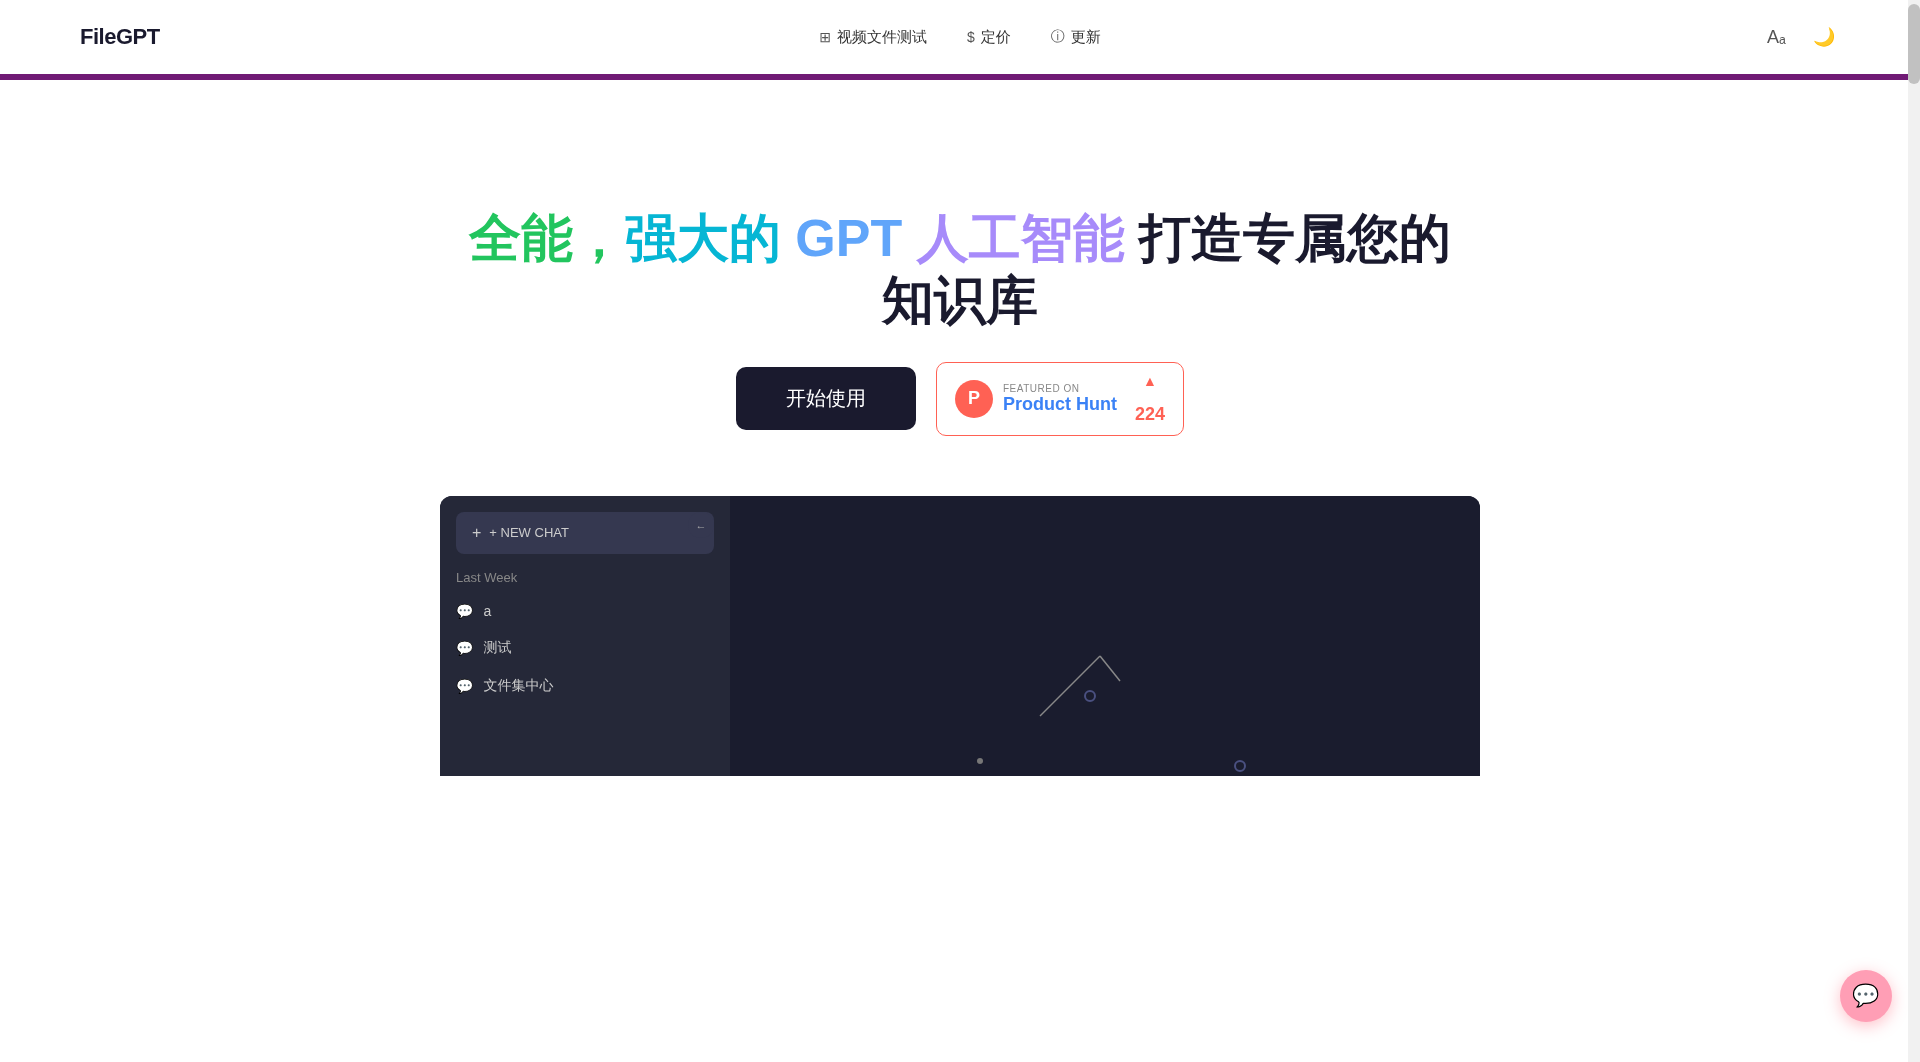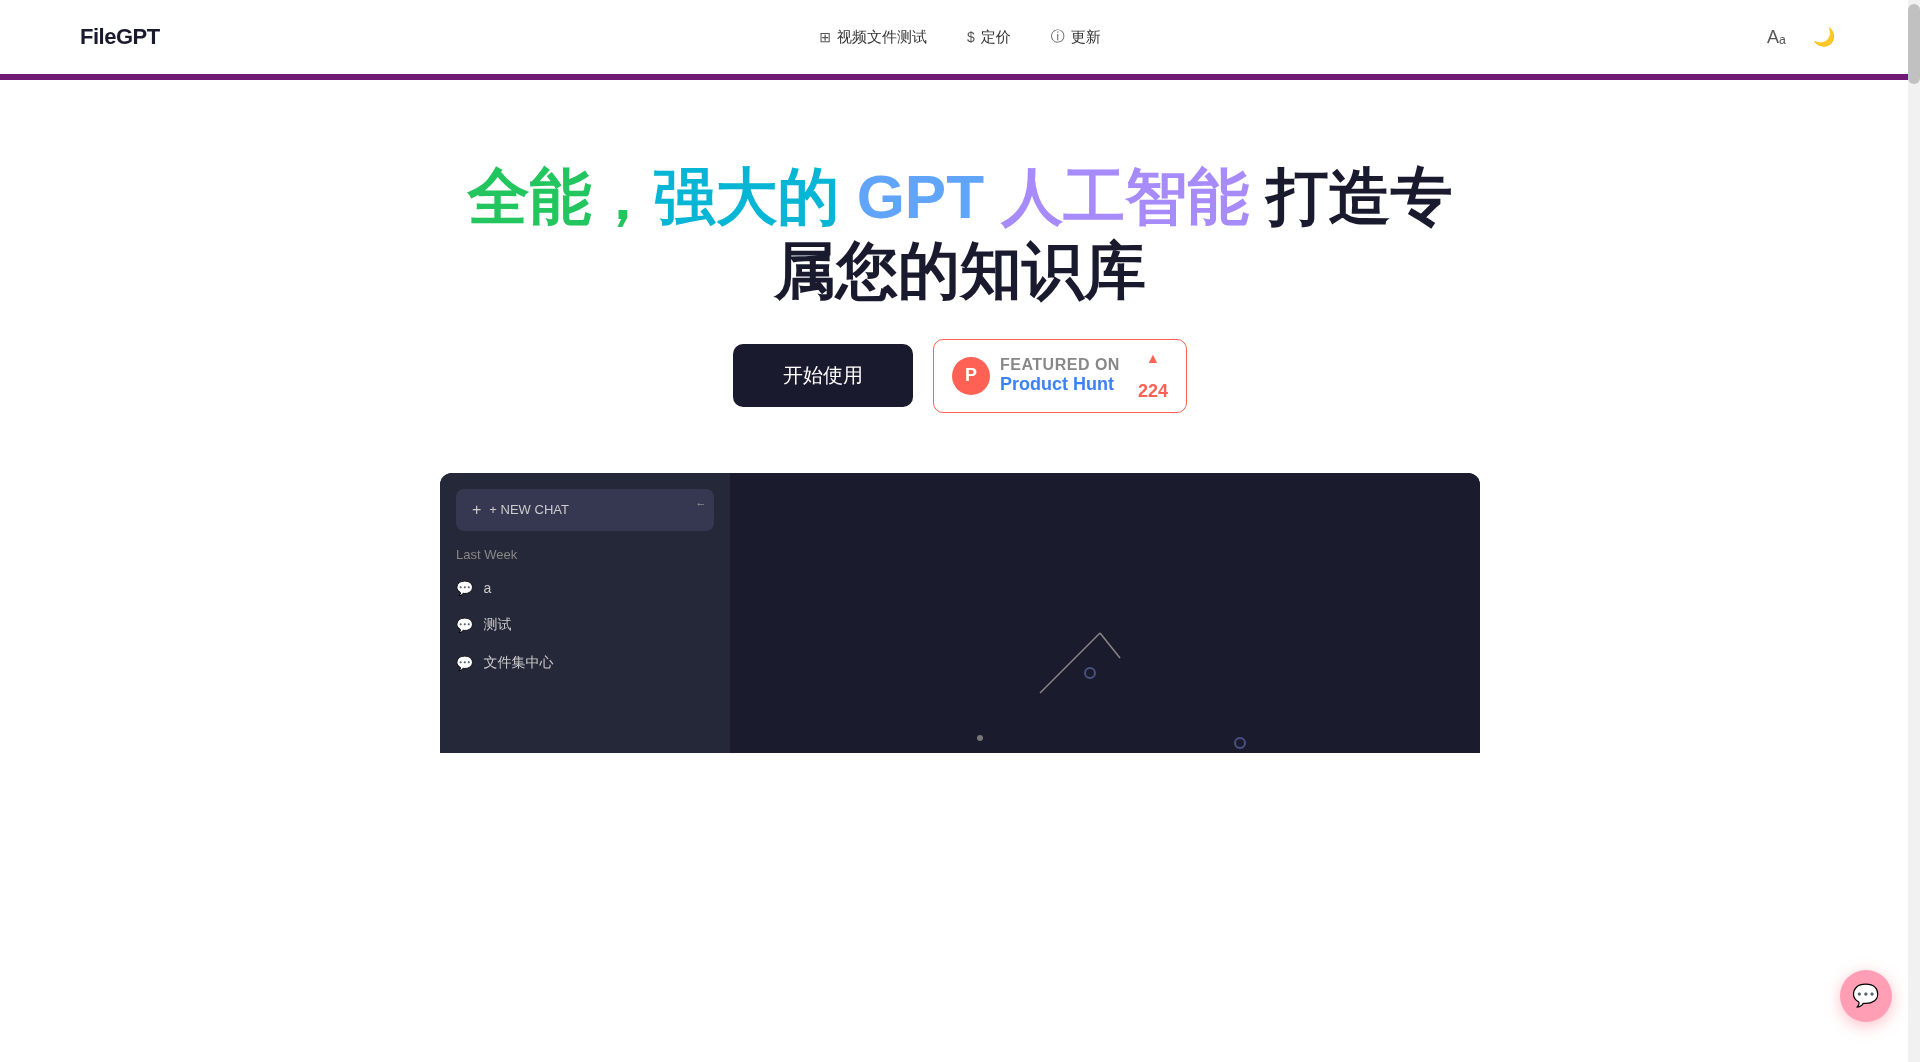--- a/index.html
+++ b/index.html
@@ -97,25 +97,26 @@
     
     .hero {
       display: flex;
       flex-direction: column;
       align-items: center;
       text-align: center;
       padding: 80px 20px 60px;
     }
 
     .hero-title {
-      font-size: 62px;
+      font-size: 52px;
       font-weight: 800;
       line-height: 1.2;
       margin-bottom: 30px;
       max-width: 1000px;
+      margin-top: 47px;
     }
 
     .text-green { color: #22c55e; }
     .text-teal { color: #06b6d4; }
     .text-blue { color: #60a5fa; }
     .text-purple { color: #a78bfa; }
     .text-dark { color: #1a1a2e; }
 
     .hero-subtitle {
       font-size: 17px;
@@ -168,25 +169,24 @@
       flex-shrink: 0;
     }
 
     .ph-text {
       display: flex;
       flex-direction: column;
       align-items: flex-start;
     }
 
     .ph-featured-on {
-      font-size: 16px;
+      font-size: 10px;
       color: #888;
       text-transform: uppercase;
       letter-spacing: 0.5px;
-      font-weight: bold;
     }
 
     .ph-name {
       font-size: 18px;
       font-weight: 700;
       color: #3b82f6;
     }
 
     .ph-count {
       display: flex;

